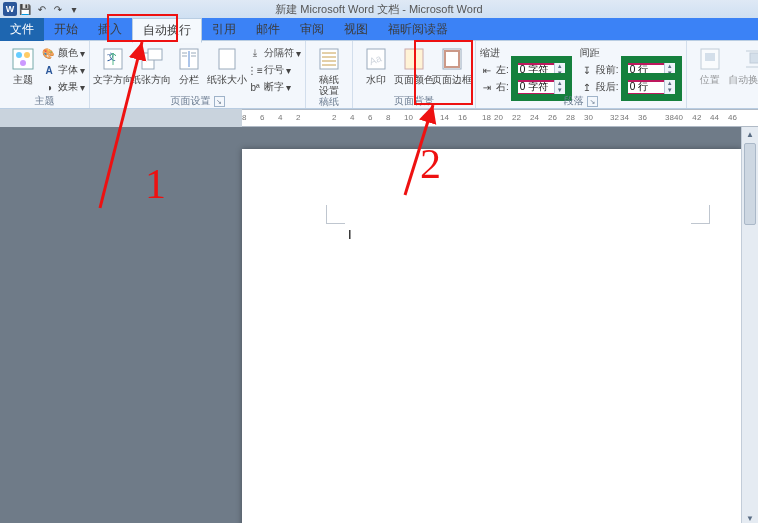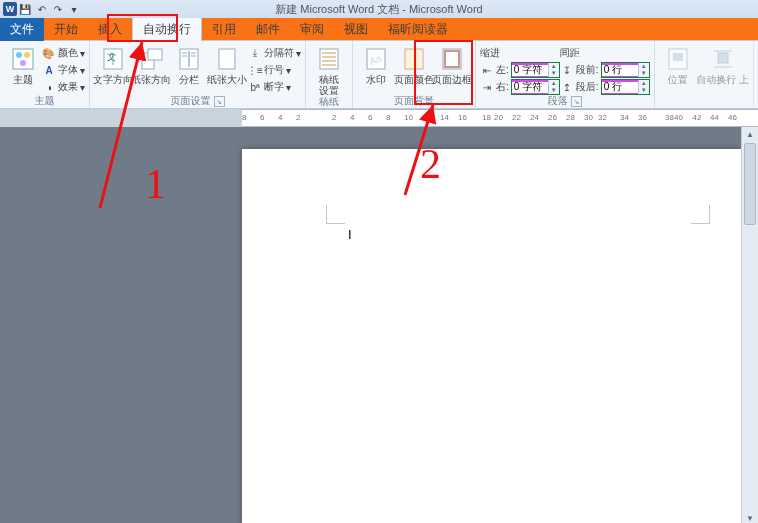--- a/index.html
+++ b/index.html
@@ -1,36 +1,36 @@
 <!DOCTYPE html>
 <html><head>
 <meta charset="utf-8">
 <style>
 html,body{margin:0;padding:0;font-family:"Microsoft YaHei","Segoe UI",Tahoma,sans-serif;font-size:11px;color:#444;background:#fff;width:758px;height:523px;overflow:hidden}
 .titlebar{height:18px;background:linear-gradient(#dfe9f5,#cfe0f2);display:flex;align-items:center;position:relative}
 .qat{display:flex;align-items:center;gap:2px;padding-left:3px}
 .qat .ico{width:14px;height:14px;display:flex;align-items:center;justify-content:center;font-size:10px}
 .word-icon{width:14px;height:14px;background:#2b579a;color:#fff;font-weight:bold;font-size:9px;display:flex;align-items:center;justify-content:center;border-radius:2px}
 .doctitle{position:absolute;left:50%;transform:translateX(-50%);font-size:11px;color:#555}
-.tabs{height:22px;background:#f97316;display:flex;align-items:center;border-bottom:1px solid #b9cde2}
+.tabs{height:22px;background:#3b82f6;display:flex;align-items:flex-start;border-bottom:1px solid #b9cde2}
 .tab{padding:3px 10px 3px 10px;font-size:12px;cursor:pointer;color:#3b3b3b}
 .tab.file{background:#1e66b0;color:#fff;border-radius:0}
 .tab.active{background:#f5f9fd;border:1px solid #b9cde2;border-bottom:1px solid #f5f9fd;margin-bottom:-1px}
 .ribbon{height:67px;background:#f3f7fc;border-bottom:1px solid #b9cde2;display:flex}
 .group{border-right:1px solid #d2deec;padding:2px 4px 1px 4px;display:flex;flex-direction:column;justify-content:space-between}
 .group-body{display:flex;align-items:flex-start}
 .group-label{text-align:center;font-size:10px;color:#6b7c91;height:12px;display:flex;justify-content:center;align-items:center;gap:3px}
 .group-label .launcher{width:9px;height:9px;border:1px solid #9fb3c9;font-size:7px;line-height:7px;color:#6b7c91;display:flex;align-items:center;justify-content:center}
 .bigbtn{display:flex;flex-direction:column;align-items:center;justify-content:flex-start;width:38px;padding-top:2px;cursor:pointer}
 .bigbtn .bicon{width:28px;height:28px;display:flex;align-items:center;justify-content:center}
 .bigbtn .blabel{font-size:10px;text-align:center;line-height:11px;margin-top:1px;white-space:nowrap}
 .vstack{display:flex;flex-direction:column;gap:1px;justify-content:flex-start;padding-top:2px}
 .smallrow{display:flex;align-items:center;font-size:10px;height:16px;gap:2px;white-space:nowrap}
 .smallrow .sico{width:14px;height:14px;display:inline-flex;align-items:center;justify-content:center}
-.spin{display:inline-flex;align-items:center;border:1px solid #15803d;background:#d946ef;height:14px}
+.spin{display:inline-flex;align-items:center;border:7px solid #15803d;background:#be185d;height:14px}
 .spin input{border:none;width:32px;font-size:10px;padding:0 2px;outline:none}
 .spin .spbtns{display:flex;flex-direction:column}
 .spin .spbtns div{width:10px;height:7px;font-size:6px;line-height:6px;text-align:center;background:#eef3f9;border-left:1px solid #b8c6d8;color:#5a6d84}
 .ruler-area{height:18px;background:#e8ecf1;display:flex}
 .ruler-left{width:242px;background:#c9d3dd}
 .ruler-h{flex:1;background:#fff;border-top:1px solid #b0bac6;border-bottom:1px solid #b0bac6;position:relative;font-size:8px;color:#777}
 .ruler-h .tick{position:absolute;top:3px}
 .workspace{position:relative;height:398px;background:#6f7b88;display:flex}
 .gutter{width:242px;background:#6f7b88}
 .page{margin-top:22px;width:500px;height:640px;background:#fff;box-shadow:0 0 6px rgba(0,0,0,.35);position:relative}
@@ -205,21 +205,21 @@
           </div>
         <div class="blabel">页面边框</div>
       </div>
     </div>
     <div class="group-label">
         <span>页面背景</span>
       </div>
   </div>
 
   <div class="group" style="flex:0 0 auto">
-    <div class="group-body" style="">
+    <div class="group-body" style="gap:8px">
       <div class="vstack">
         <div class="smallrow">
             <span>缩进</span>
           </div>
         <div class="smallrow">
             <span class="sico">⇤</span>
             <span>左:</span>
           <span class="spin">
               <input value="0 字符" style="">
               <span class="spbtns">
@@ -319,21 +319,21 @@
       <span class="tick" style="left: 180px;">12</span>
       <span class="tick" style="left: 198px;">14</span>
       <span class="tick" style="left: 216px;">16</span>
       <span class="tick" style="left: 240px;">18</span>
       <span class="tick" style="left: 252px;">20</span>
       <span class="tick" style="left: 270px;">22</span>
       <span class="tick" style="left: 288px;">24</span>
       <span class="tick" style="left: 306px;">26</span>
       <span class="tick" style="left: 324px;">28</span>
       <span class="tick" style="left: 342px;">30</span>
-      <span class="tick" style="left: 348px; padding-left: 8px;">32</span>
+      <span class="tick" style="left: 360px; padding-left: 8px;">32</span>
       <span class="tick" style="left: 378px;">34</span>
       <span class="tick" style="left: 396px;">36</span>
       <span class="tick" style="left: 414px; padding-left: 9px;">38</span>
       <span class="tick" style="left: 432px;">40</span>
       <span class="tick" style="left: 450px; font-family: Liberation Mono, monospace;">42</span>
       <span class="tick" style="left: 468px;">44</span>
       <span class="tick" style="left: 486px;">46</span>
     </div>
 </div>
 

